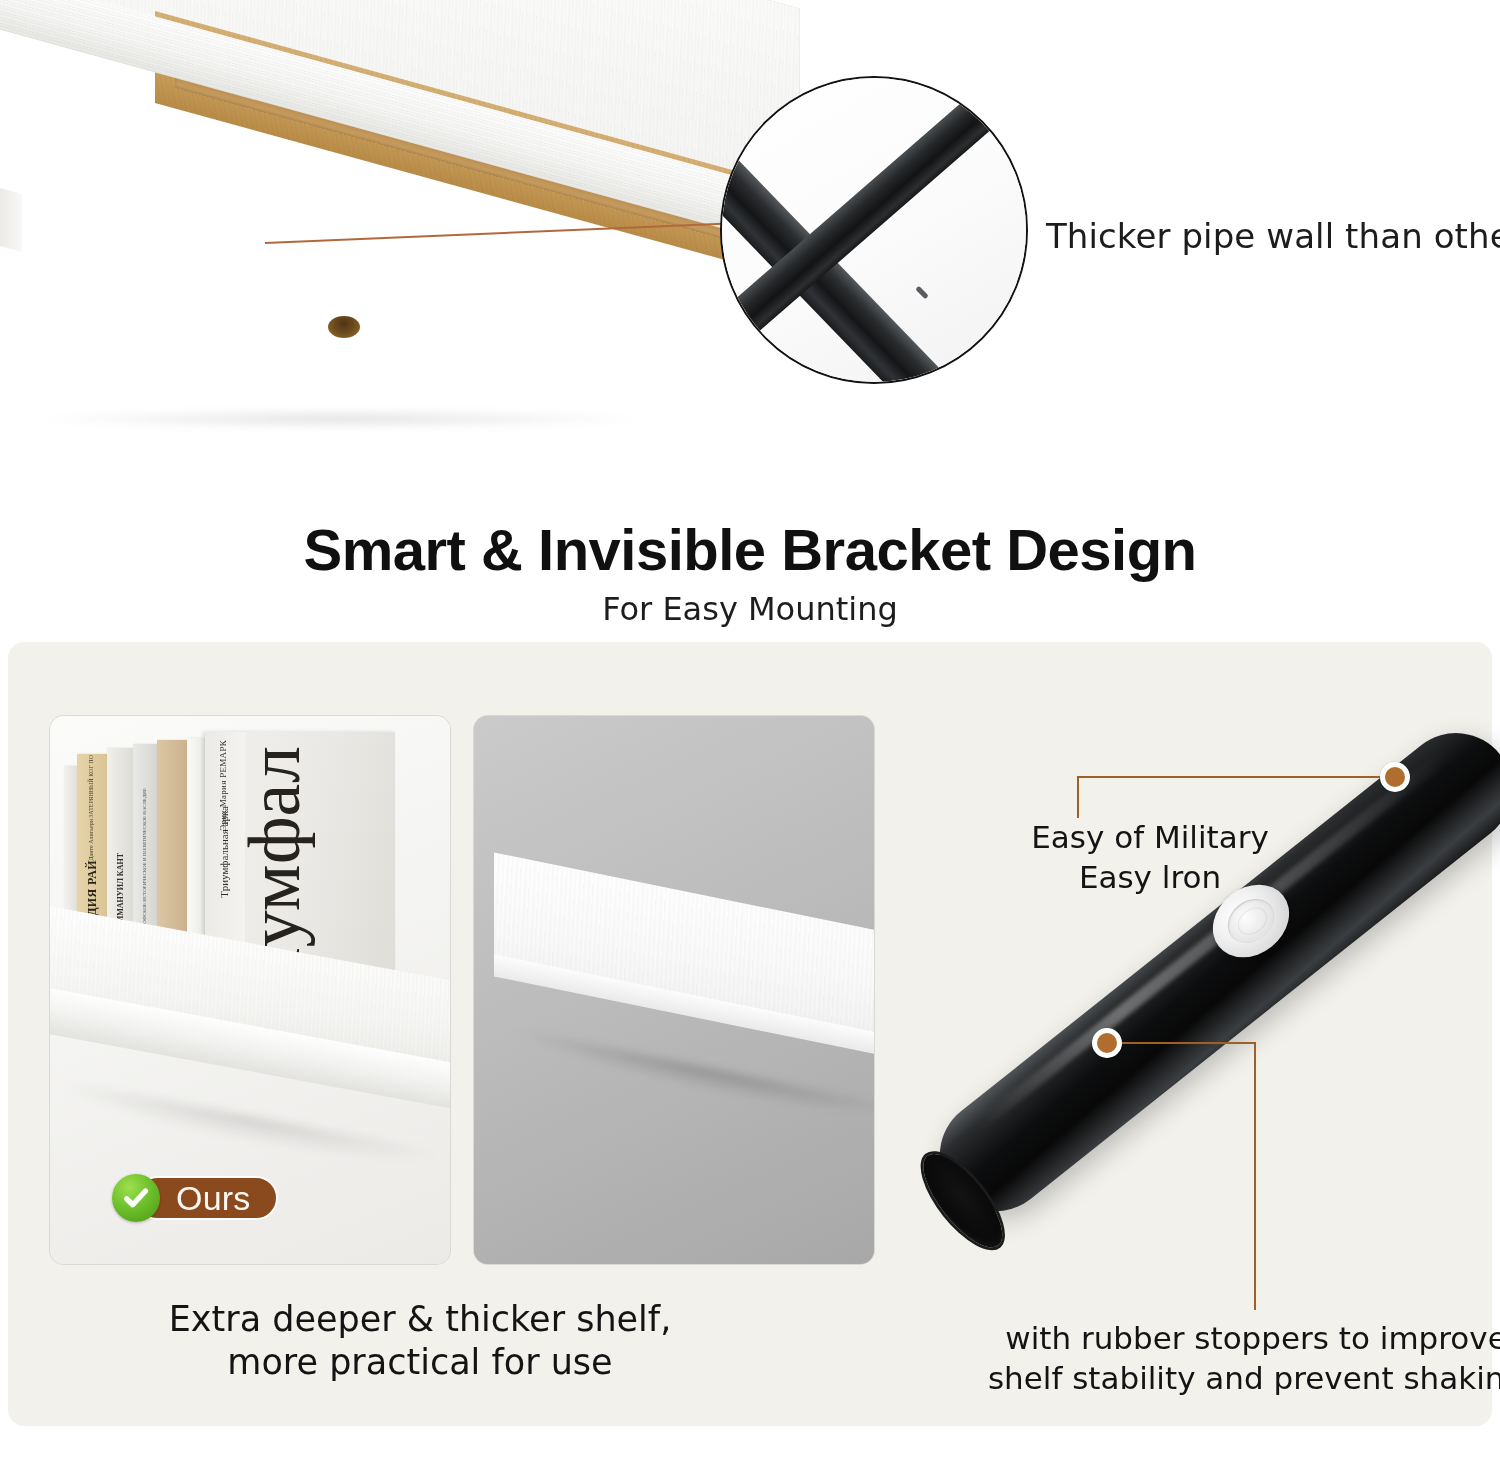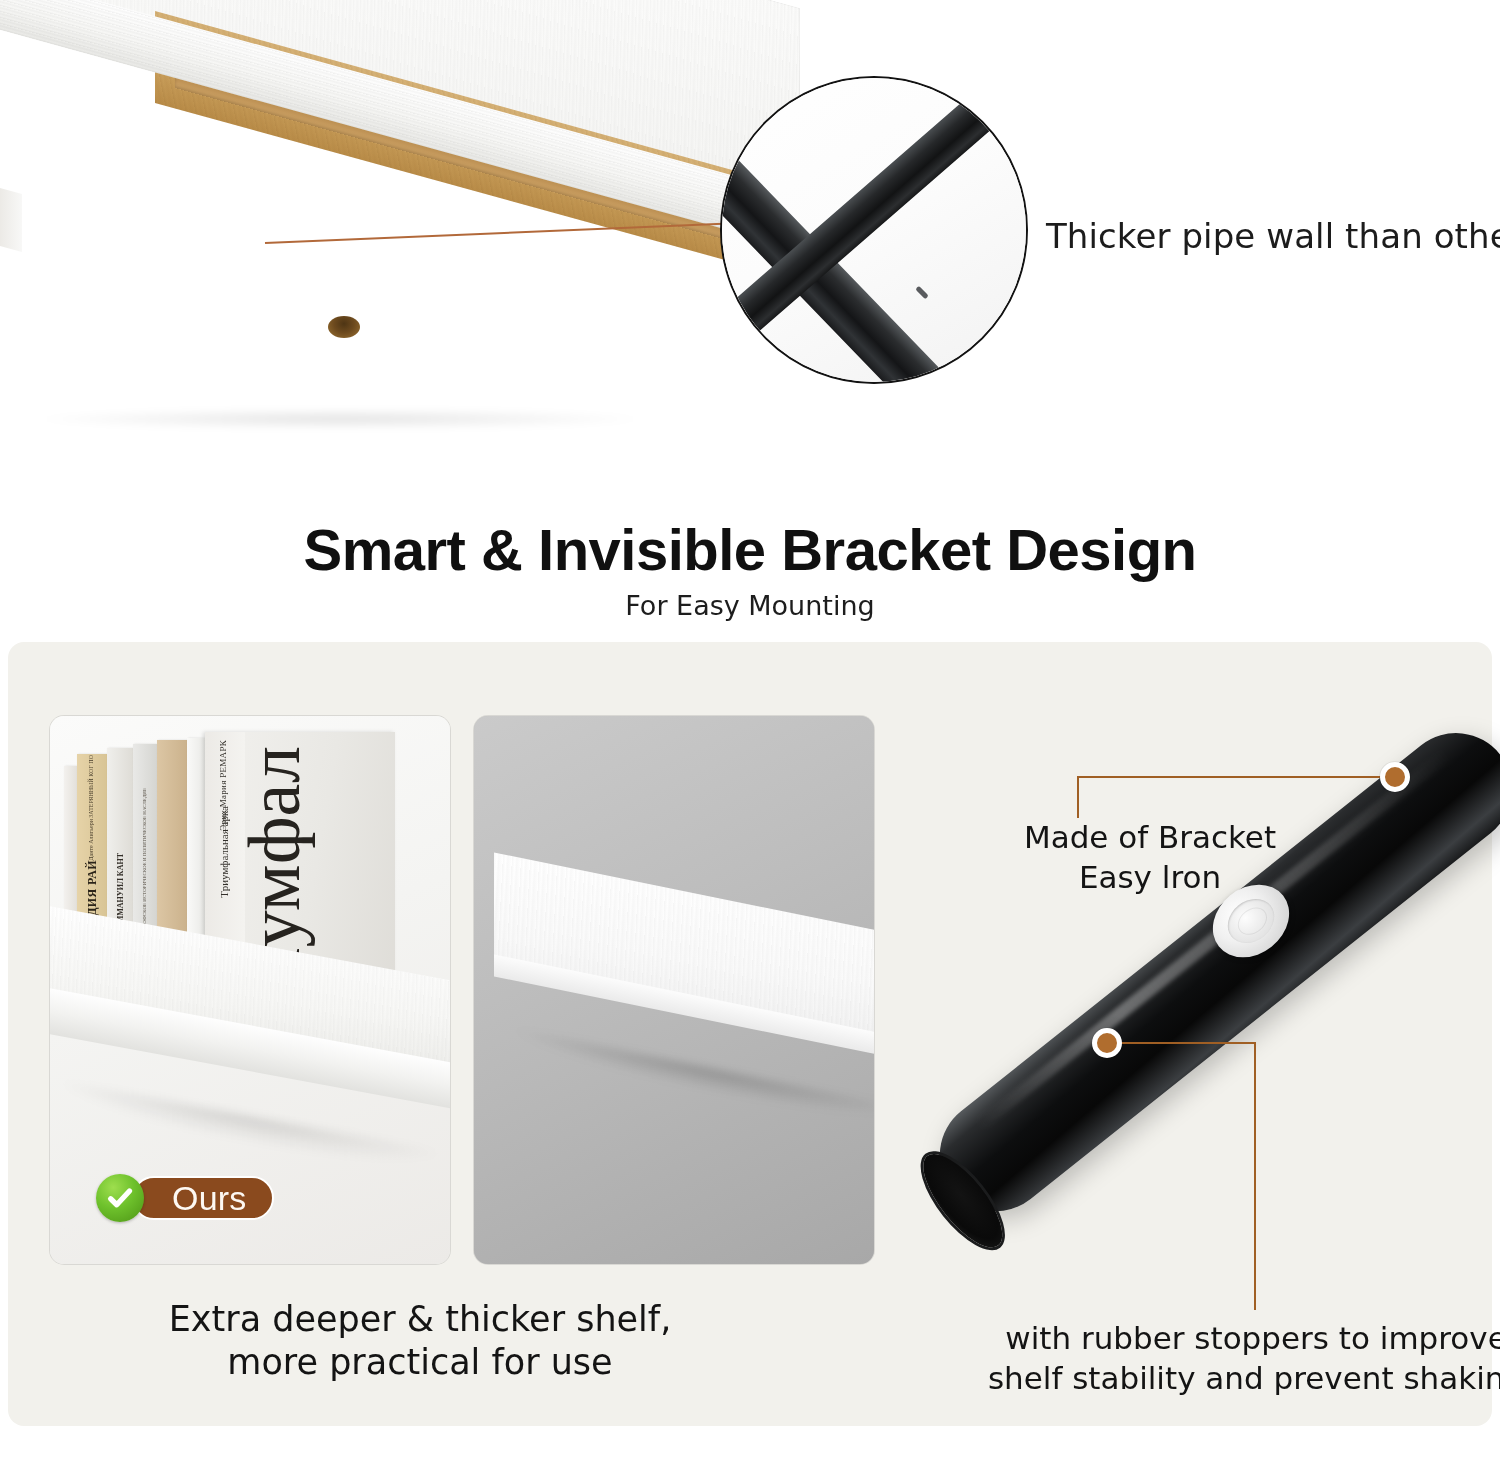--- a/index.html
+++ b/index.html
@@ -106,21 +106,21 @@
   }
 
   
   .h1-title{
     position:absolute; left:0; top:516px; width:1500px; text-align:center;
     font-size:58px; font-weight:700; color:#101010; letter-spacing:-.5px;
     font-family:"Liberation Sans", sans-serif;
   }
   .h2-sub{
     position:absolute; left:0; top:590px; width:1500px; text-align:center;
-    font-size:27px; font-weight:400; color:#1d1d1d;
+    font-size:32px; font-weight:400; color:#1d1d1d;
     font-family:"DejaVu Sans", sans-serif;
   }
 
   
   .panel{
     position:absolute; left:8px; top:642px; width:1484px; height:784px;
     background:#f2f1ec; border-radius:16px;
   }
 
   
@@ -212,21 +212,21 @@
     transform:skewY(11.5deg); transform-origin:100% 0%;
   }
   .oth-shelf-shadow{
     position:absolute; left:40px; top:352px; width:390px; height:22px;
     background:radial-gradient(ellipse at 50% 0%, rgba(0,0,0,.20), rgba(0,0,0,0) 72%);
     filter:blur(4px); transform:skewY(11.5deg);
   }
 
   
   .badge-row{ position:absolute; display:flex; align-items:center; gap:0px; }
-  .badge-ours{ left:96px; top:1174px;gap:12px; }
+  .badge-ours{ left:112px; top:1174px; }
   .badge-others{ left:524px; top:1174px; }
   .mark{ width:48px; height:48px; border-radius:50%; position:relative; z-index:3;
          display:flex; align-items:center; justify-content:center; flex:0 0 auto; }
   .mark-ok{ background:radial-gradient(circle at 36% 28%, #9ede4e 0%, #6ec12c 45%, #4c9414 100%);
             box-shadow:0 1px 3px rgba(0,0,0,.25); }
   .mark-no{ background:radial-gradient(circle at 36% 28%, #ff8a63 0%, #ef4222 45%, #b51d08 100%);
             box-shadow:0 1px 3px rgba(0,0,0,.25); }
   .mark svg{ width:30px; height:30px; display:block; }
   .pill{ height:44px; display:flex; align-items:center; padding:0 26px 0 38px; margin-left:-24px;
          border-radius:22px; font-size:34px; font-weight:400; letter-spacing:.2px;
@@ -404,21 +404,21 @@
 
   <div class="leader lt-v"></div>
   <div class="leader lt-h"></div>
   <div class="dot dot-top"></div>
 
   <div class="leader lb-h"></div>
   <div class="leader lb-v"></div>
   <div class="dot dot-bot"></div>
 
   <div class="callout-top">
-    <div>Made of Bracket</div>
+    <div>Easy of Military</div>
     <div>Easy lron</div>
   </div>
 
   <div class="callout-bot">
     <div>with rubber stoppers to improve</div>
     <div>shelf stability and prevent shaking</div>
   </div>
 
 </div>
 

